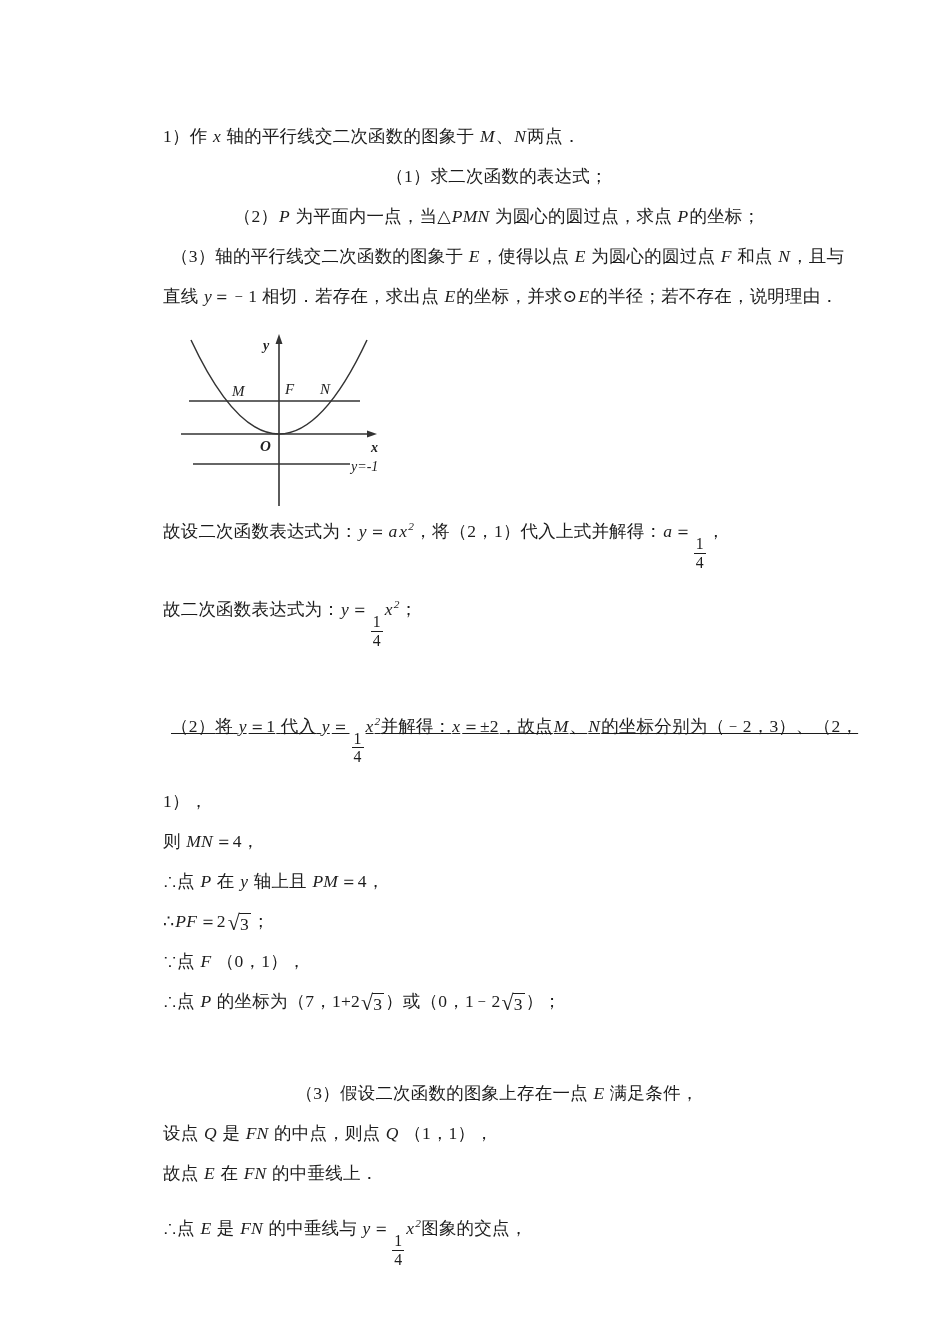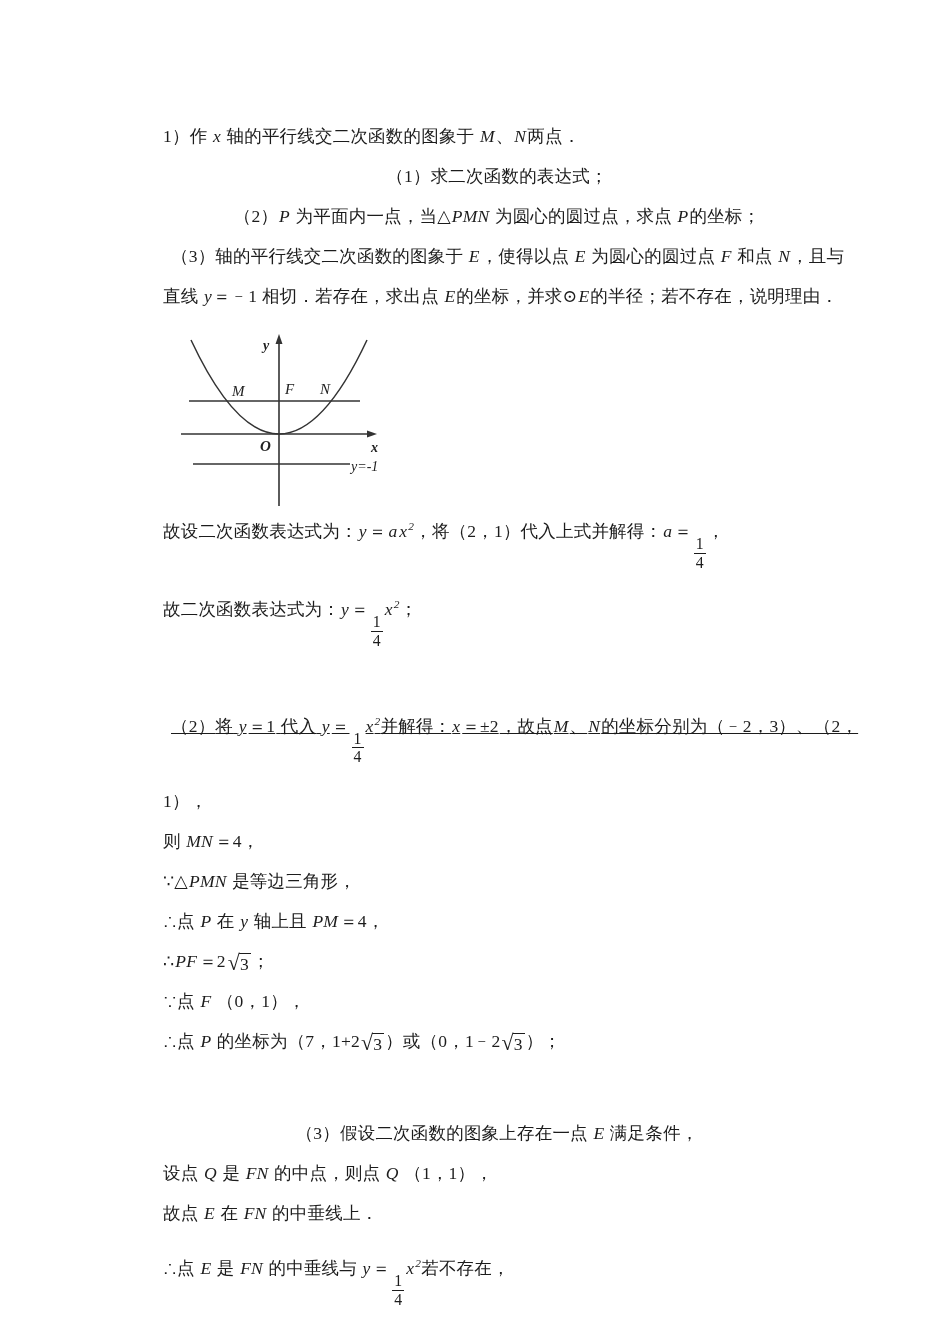--- a/index.html
+++ b/index.html
@@ -177,24 +177,20 @@
 
     <div class="line" style="margin-top:16px">
       <span>1），</span>
     </div>
 
     <div class="line">
       <span>则</span>
       <i class="v">MN</i><span class="op">＝4，</span>
     </div>
 
-    <div class="line">
-      <span>∵△</span><i class="v">PMN</i>
-      <span>是等边三角形，</span>
-    </div>
 
     <div class="line">
       <span>∴点</span>
       <i class="v">P</i>
       <span>在</span>
       <i class="v">y</i>
       <span>轴上且</span>
       <i class="v">PM</i><span class="op">＝4，</span>
     </div>
 
@@ -249,21 +245,21 @@
 
     <div class="line" style="margin-top:10px">
       <span>∴点</span>
       <i class="v">E</i>
       <span>是</span>
       <i class="v">FN</i>
       <span>的中垂线与</span>
       <i class="v">y</i><span class="op">＝</span><span class="frac">
           <span class="num">1</span>
           <span class="den">4</span>
-        </span><i class="v">x</i><sup class="exp">2</sup><span>若不存在，</span>
+        </span><i class="v">x</i><sup class="exp">2</sup><span>图象的交点，</span>
     </div>
 
   </div>
 
   <div class="figure">
     <svg width="260" height="180" viewBox="0 0 260 180" xmlns="http://www.w3.org/2000/svg">
 
       <line x1="104" y1="10" x2="104" y2="178" stroke="#333" stroke-width="1.6"></line>
       <polygon points="104,6 100.5,16 107.5,16" fill="#333"></polygon>
 

